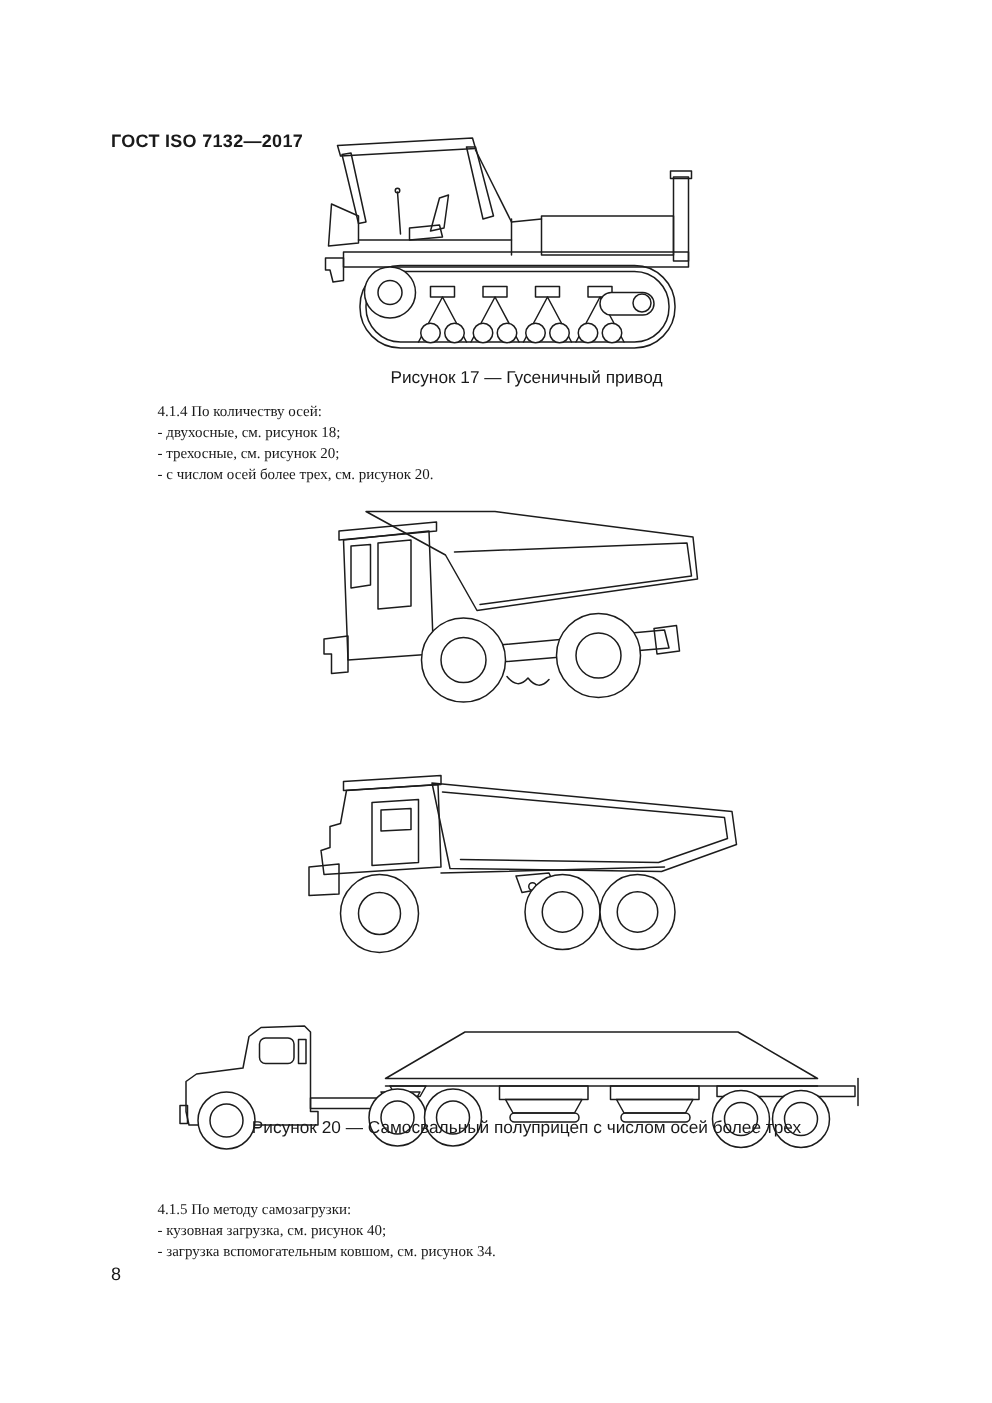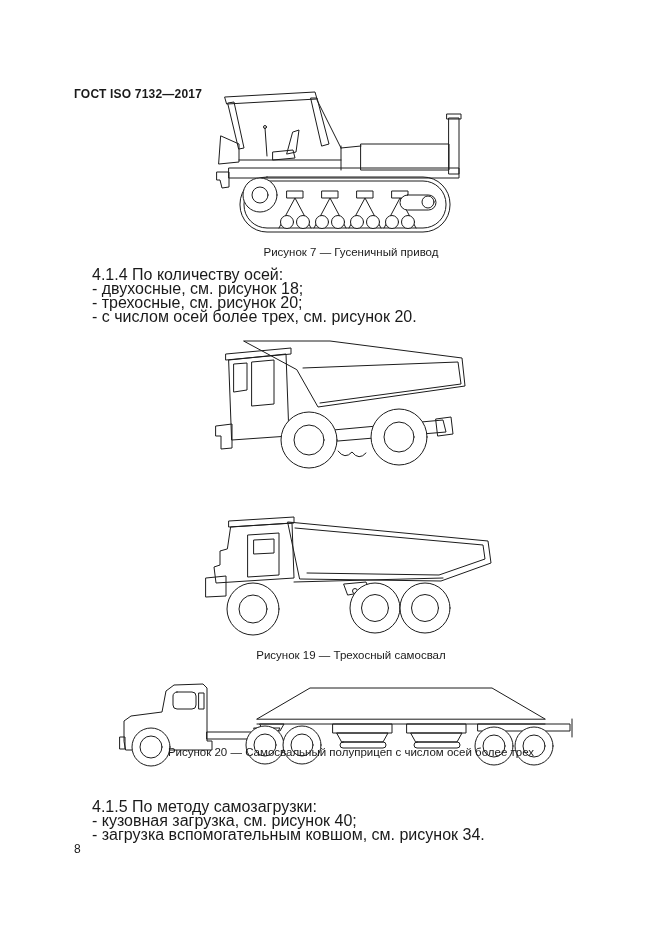--- a/index.html
+++ b/index.html
@@ -13,21 +13,21 @@
     overflow:hidden;
   }
   .hdr{
     position:absolute;left:74px;top:55px;
     font-size:12px;font-weight:bold;letter-spacing:.2px;margin-top:32px;
   }
   .caption{
     position:absolute;left:45px;width:612px;
     text-align:center;font-size:11.5px;
   }
-  .sect{position:absolute;left:92px;font-size:16px;line-height:14px;}
+  .sect{position:absolute;left:105px;font-size:10px;line-height:14px;font-family:Liberation Serif, serif;}
   .pagenum{position:absolute;left:74px;top:842px;font-size:12px;}
   svg{position:absolute;overflow:visible;}
   svg *{stroke:#1c1c1c;stroke-width:1;fill:none;stroke-linejoin:round;stroke-linecap:round;}
   svg .w{fill:#ffffff;}
 </style>
 </head>
 <body>
 
 <div id="page">
 
@@ -77,21 +77,21 @@
       <circle class="w" cx="142" cy="134" r="6.5"></circle>
         <circle class="w" cx="158" cy="134" r="6.5"></circle>
       <circle class="w" cx="177" cy="134" r="6.5"></circle>
         <circle class="w" cx="193" cy="134" r="6.5"></circle>
       <circle class="w" cx="45" cy="107" r="17"></circle>
       <circle class="w" cx="45" cy="107" r="8"></circle>
       <rect class="w" x="185" y="107" width="36" height="15" rx="7.5"></rect>
       <circle class="w" cx="213" cy="114" r="6"></circle>
     </g>
   </svg>
-  <div class="caption" style="top:246px">Рисунок 7 — Гусеничный привод</div>
+  <div class="caption" style="top:246px">Рисунок 17 — Гусеничный привод</div>
 
   <div class="sect" style="top:268px">
     <div>4.1.4 По количеству осей:</div>
     <div>- двухосные, см. рисунок 18;</div>
     <div>- трехосные, см. рисунок 20;</div>
     <div>- с числом осей более трех, см. рисунок 20.</div>
   </div>
 
   <svg style="left:208px;top:337px" width="258" height="136" viewBox="0 0 258 136">
     <g>
@@ -143,21 +143,20 @@
     </g>
     <g>
       <circle class="w" cx="177" cy="96" r="25"></circle>
         <circle class="w" cx="177" cy="96" r="13.5"></circle>
     </g>
     <g>
       <circle class="w" cx="227" cy="96" r="25"></circle>
         <circle class="w" cx="227" cy="96" r="13.5"></circle>
     </g>
   </svg>
-  <div class="caption" style="top:649px">Рисунок 19 — Трехосный самосвал</div>
 
   <svg style="left:118px;top:679px" width="485" height="92" viewBox="0 0 485 92">
     <g>
       <polygon points="6,62 6,42 13,37 44,33 48,12 56,6 85,5 89,9 89,62 94,62 94,71 8,71"></polygon>
       <rect x="55" y="13" width="23" height="17" rx="4"></rect>
       <rect x="81" y="14" width="5" height="16"></rect>
       <rect x="2" y="58" width="5" height="12"></rect>
       <rect x="89" y="53" width="58" height="7"></rect>
       <polygon points="136,49 162,49 158,56 140,56"></polygon>
     </g>

